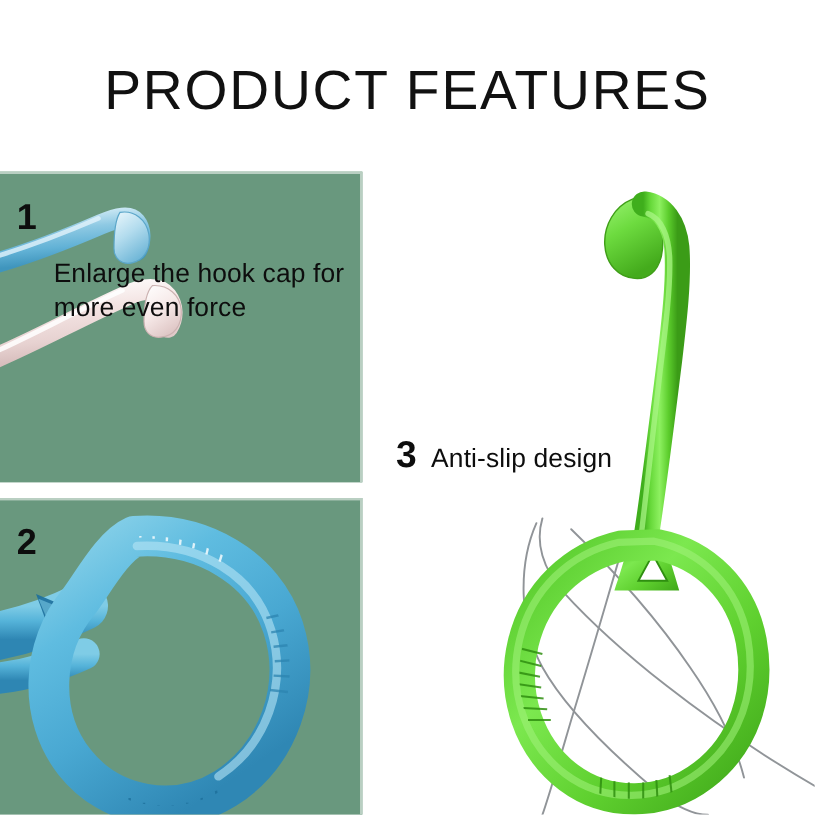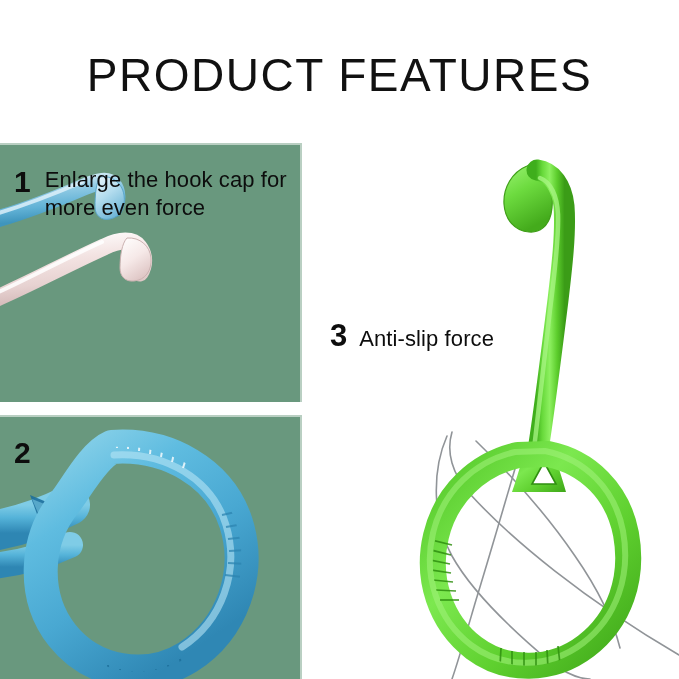--- a/index.html
+++ b/index.html
@@ -72,20 +72,21 @@
     color: #0d0d0d;
     line-height: 1.05;
     flex: 0 0 auto;
   }
   .caption-text {
     font-size: 22px;
     font-weight: 400;
     color: #0d0d0d;
     line-height: 1.28;
     letter-spacing: 0.1px;
+    margin-top: 48px;
   }
 
   
   #feature-3-caption {
     position: absolute;
     left: 330px;
     top: 320px;
     display: flex;
     align-items: baseline;
     gap: 12px;
@@ -327,16 +328,16 @@
       </g>
     </svg>
 
     <div class="panel-caption">
       <span class="step-number">2</span>
     </div>
   </div>
 
   <div id="feature-3-caption">
     <span class="step-number">3</span>
-    <span class="caption-text">Anti-slip force</span>
+    <span class="caption-text">Anti-slip design</span>
   </div>
 
 </div>
 
 </body></html>

